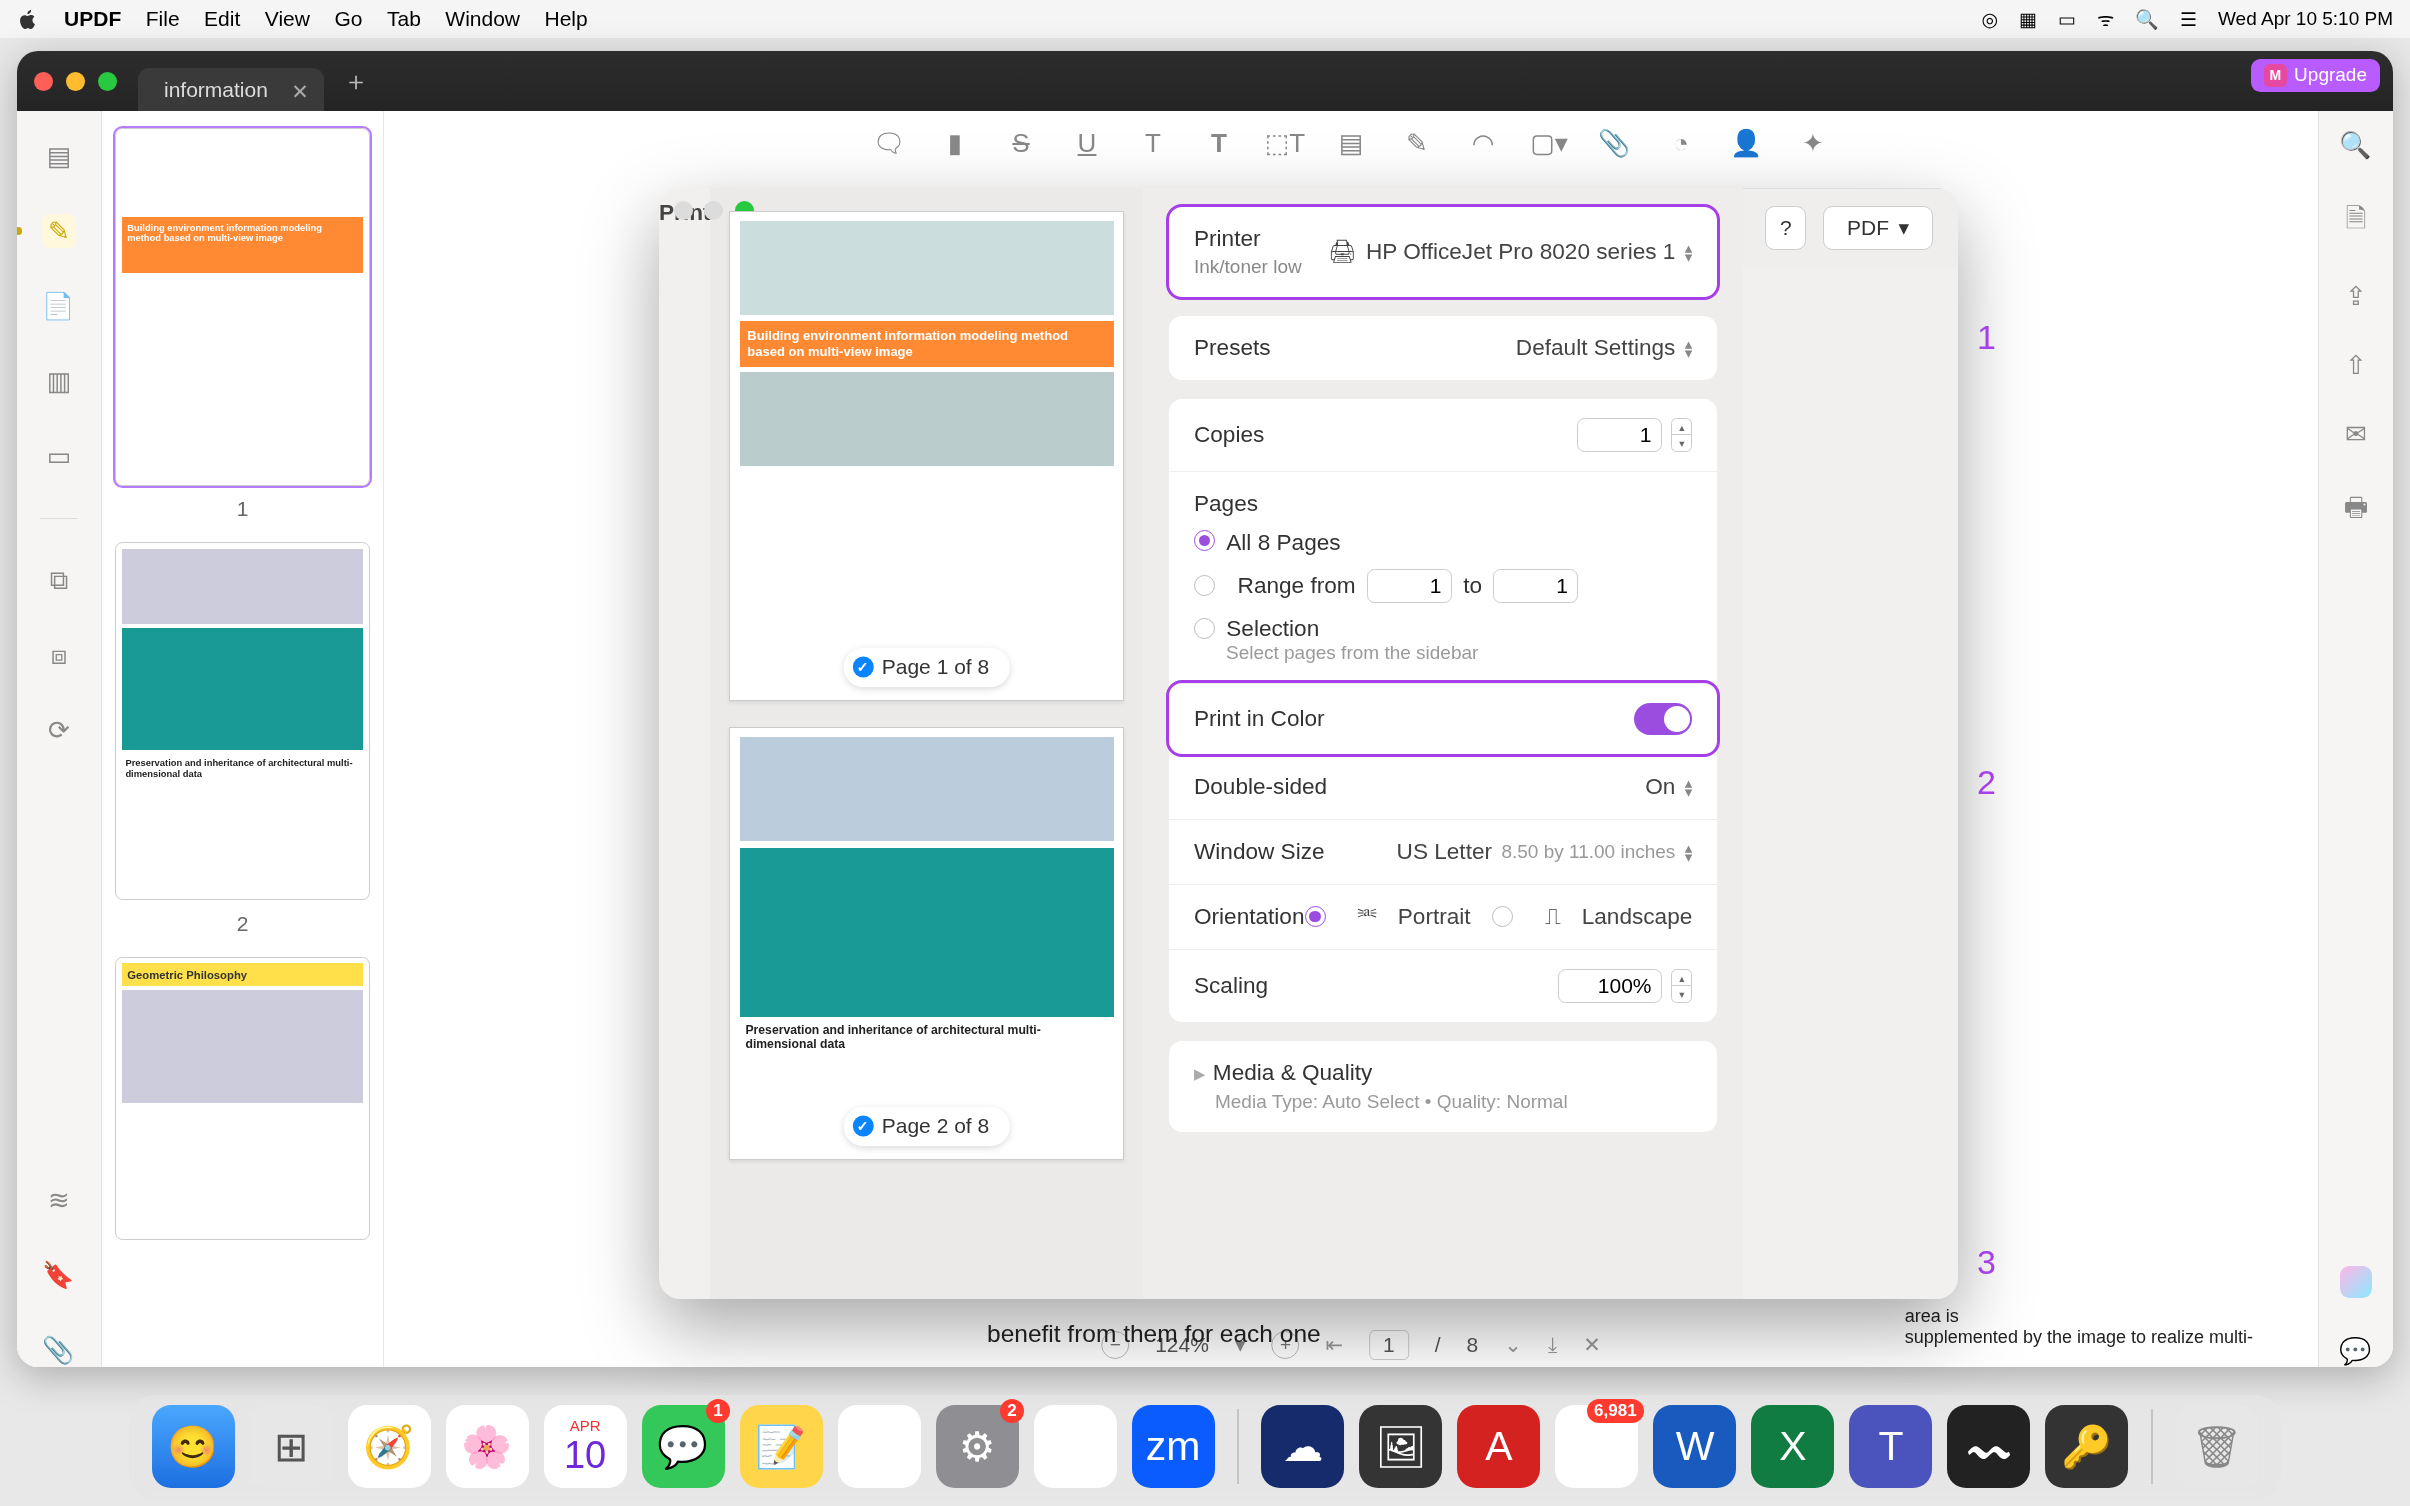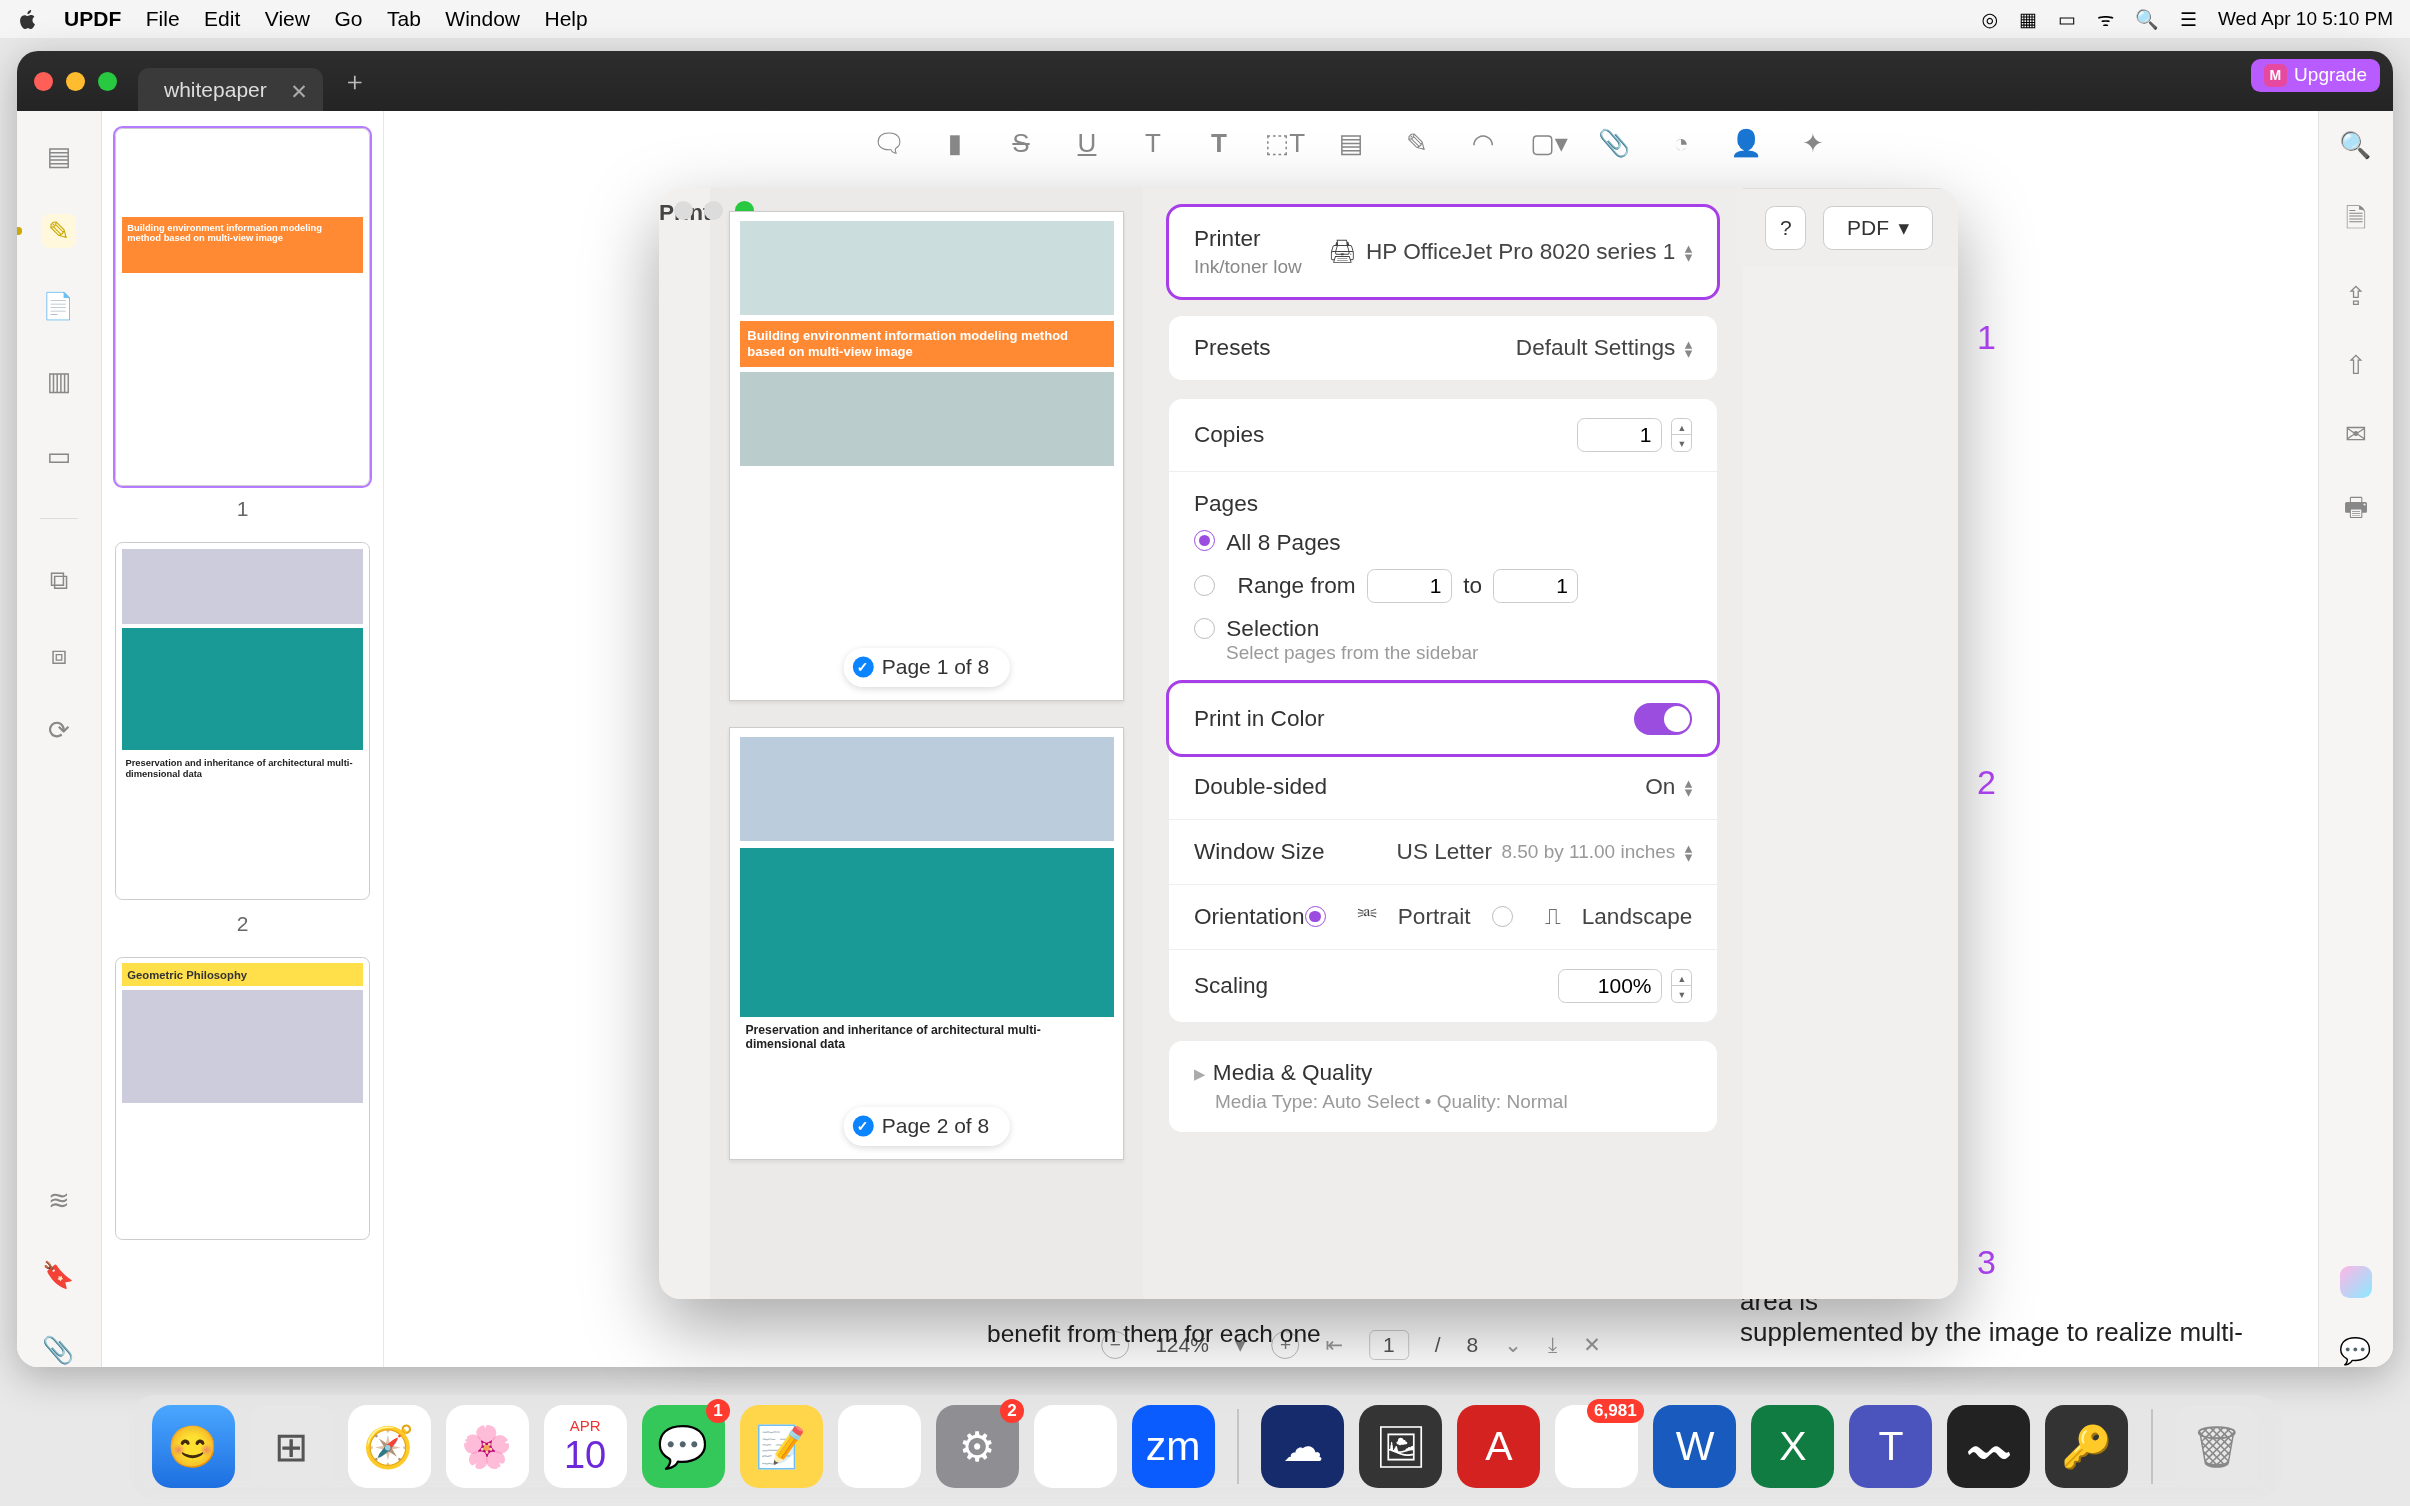--- a/index.html
+++ b/index.html
@@ -107,21 +107,21 @@
 
 .call1{left:1977px;top:318px}.call2{left:1977px;top:763px}.call3{left:1977px;top:1243px}
 
 
 .dock{position:absolute;left:50%;transform:translateX(-50%);bottom:7.5px;height:104px;background:rgba(230,230,230,.7);border-radius:26px;padding:9.4px 22.6px;display:flex;align-items:center;gap:15px;backdrop-filter:blur(9.4px)}
 .dock .app{width:83px;height:83px;border-radius:19px;position:relative;display:flex;align-items:center;justify-content:center;font-size:41px;color:#fff}
 .dock .app .bdg{position:absolute;top:-5.6px;right:-5.6px;background:#ff3b30;color:#fff;border-radius:941px;font-size:17px;padding:1.9px 7.5px;font-weight:700}
 .dock .divider{width:1.9px;height:75px;background:rgba(0,0,0,.15);margin:0 7.5px}
 
 
-.bgtxt{position:absolute;right:75px;bottom:19px;font-size:26px;color:#222;margin-top:28px;}
+.bgtxt{position:absolute;right:65px;bottom:19px;font-size:18px;color:#222;margin-top:28px;}
 .bgtxt2{position:absolute;left:603px;bottom:19px;font-size:24.5px;color:#222}
 </style>
 </head>
 <body>
 
 <div class="menubar">
   <svg class="apple" viewBox="0 0 24 24" fill="#333">
       <path d="M16.4 13.2c0-2.5 2-3.7 2.1-3.8-1.1-1.7-2.9-1.9-3.5-1.9-1.5-.2-2.9.9-3.7.9-.8 0-1.9-.9-3.2-.8-1.6 0-3.1.9-4 2.4-1.7 3-.4 7.4 1.2 9.8.8 1.2 1.8 2.5 3.1 2.4 1.2 0 1.7-.8 3.2-.8s1.9.8 3.2.8c1.3 0 2.2-1.2 3-2.4.9-1.4 1.3-2.7 1.3-2.8-.1 0-2.6-1-2.7-3.8zM14 5.1c.7-.8 1.1-2 1-3.1-1 0-2.2.7-2.9 1.5-.6.7-1.2 1.9-1 3 1.1.1 2.2-.6 2.9-1.4z"></path>
     </svg>
   <span class="appname">UPDF</span>
@@ -144,21 +144,21 @@
 </div>
 
 <div class="win">
   <div class="tabbar">
     <div class="traffic">
       <span class="r"></span>
       <span class="y"></span>
       <span class="g"></span>
     </div>
     <div class="tab">
-      <span>whitepaper</span>
+      <span>information</span>
       <span class="x">✕</span>
     </div>
     <span class="newtab">＋</span>
     <div class="upgrade">
       <span class="badge">M</span>
       <span>Upgrade</span>
     </div>
   </div>
 
   <div class="content">

